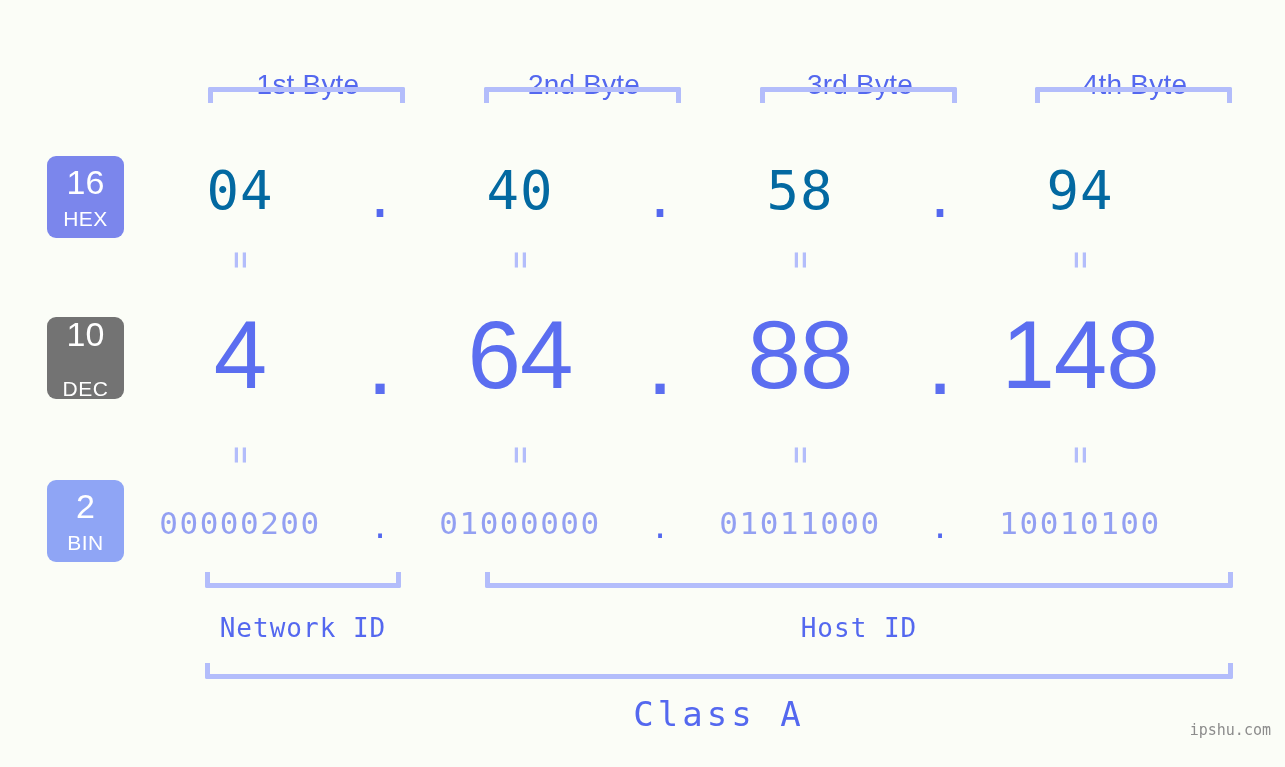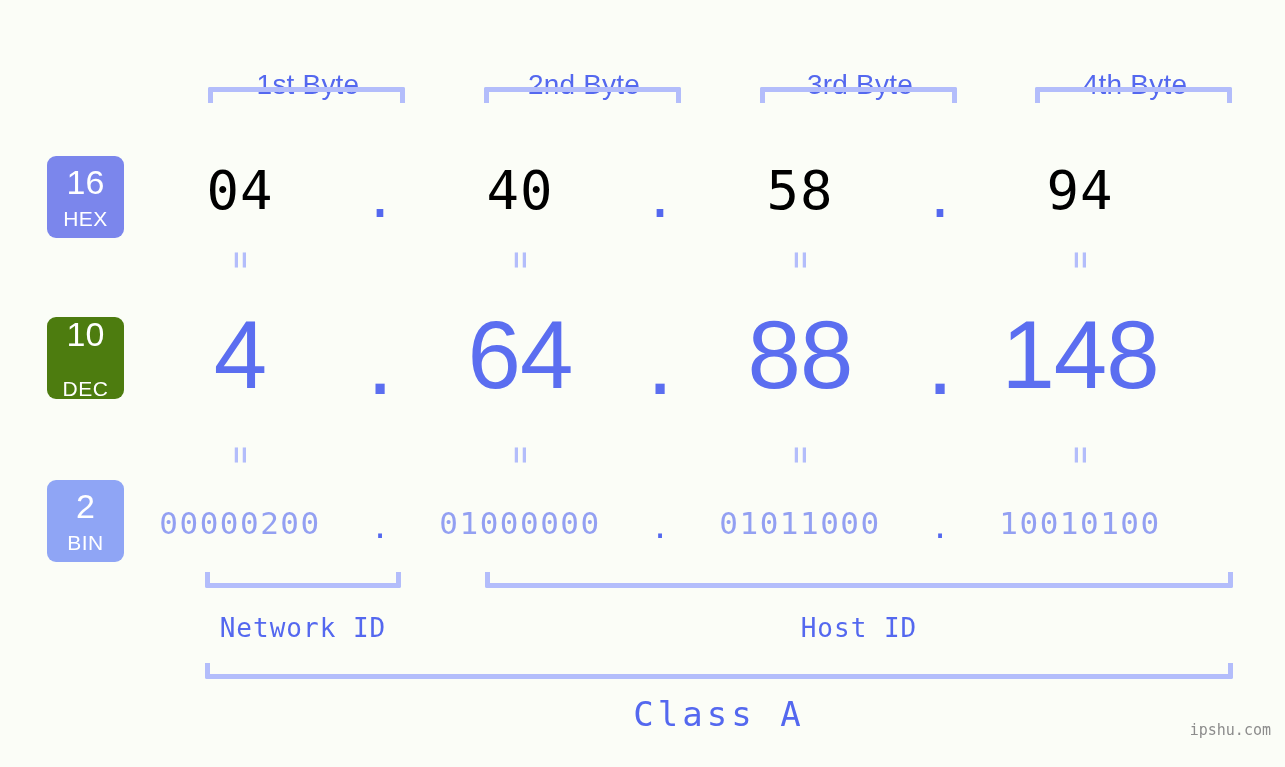--- a/index.html
+++ b/index.html
@@ -97,21 +97,21 @@
     width: 80px;
     text-align: center;
     white-space: nowrap;
   }
 
   
   .row-hex { top: 150px; height: 80px; }
   .row-hex .cell {
     font-family: "DejaVu Sans Mono", monospace;
     font-size: 54px;
-    color: #000000;
+    color: #0369a1;
     letter-spacing: 1px;
   }
   .row-hex .sep {
     font-family: "DejaVu Sans Mono", monospace;
     font-size: 54px;
     color: #5468ef;
     position: relative;
     top: 8px;
   }
 
@@ -212,21 +212,21 @@
 
   <div class="bracket bracket-down" style="left:208px;  top:87px; width:197px;"></div>
   <div class="bracket bracket-down" style="left:484px;  top:87px; width:197px;"></div>
   <div class="bracket bracket-down" style="left:760px;  top:87px; width:197px;"></div>
   <div class="bracket bracket-down" style="left:1035px; top:87px; width:197px;"></div>
 
   <div class="badge" style="top:156px; background:#7b86ec;">
     <span class="badge-num">16</span>
     <span class="badge-label">HEX</span>
   </div>
-  <div class="badge" style="top:317px; background:#4d7c0f;gap:18px;">
+  <div class="badge" style="top:317px; background:#737373;gap:18px;">
     <span class="badge-num">10</span>
     <span class="badge-label">DEC</span>
   </div>
   <div class="badge" style="top:480px; background:#8fa5f5;">
     <span class="badge-num">2</span>
     <span class="badge-label">BIN</span>
   </div>
 
   <div class="row row-hex">
     <div class="cell">04</div>

